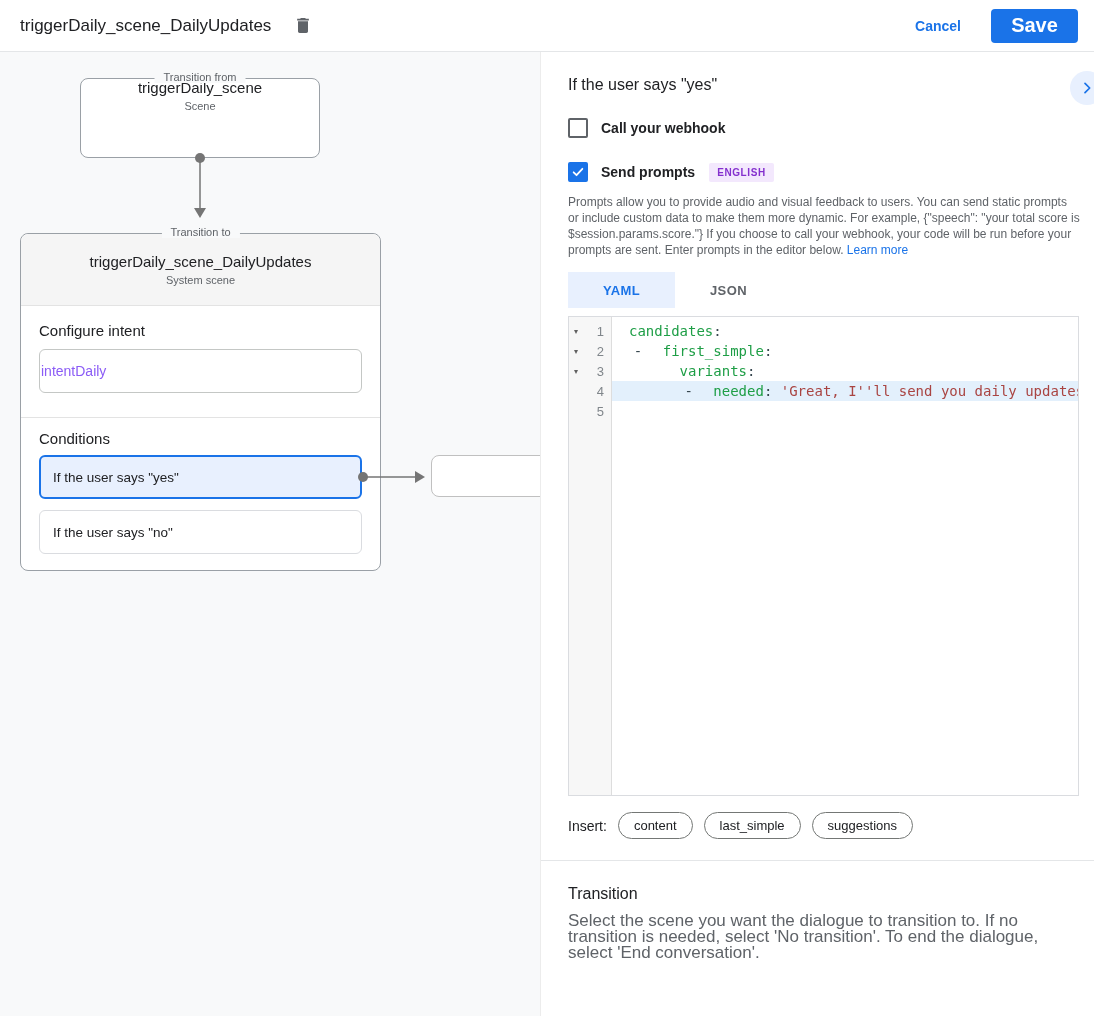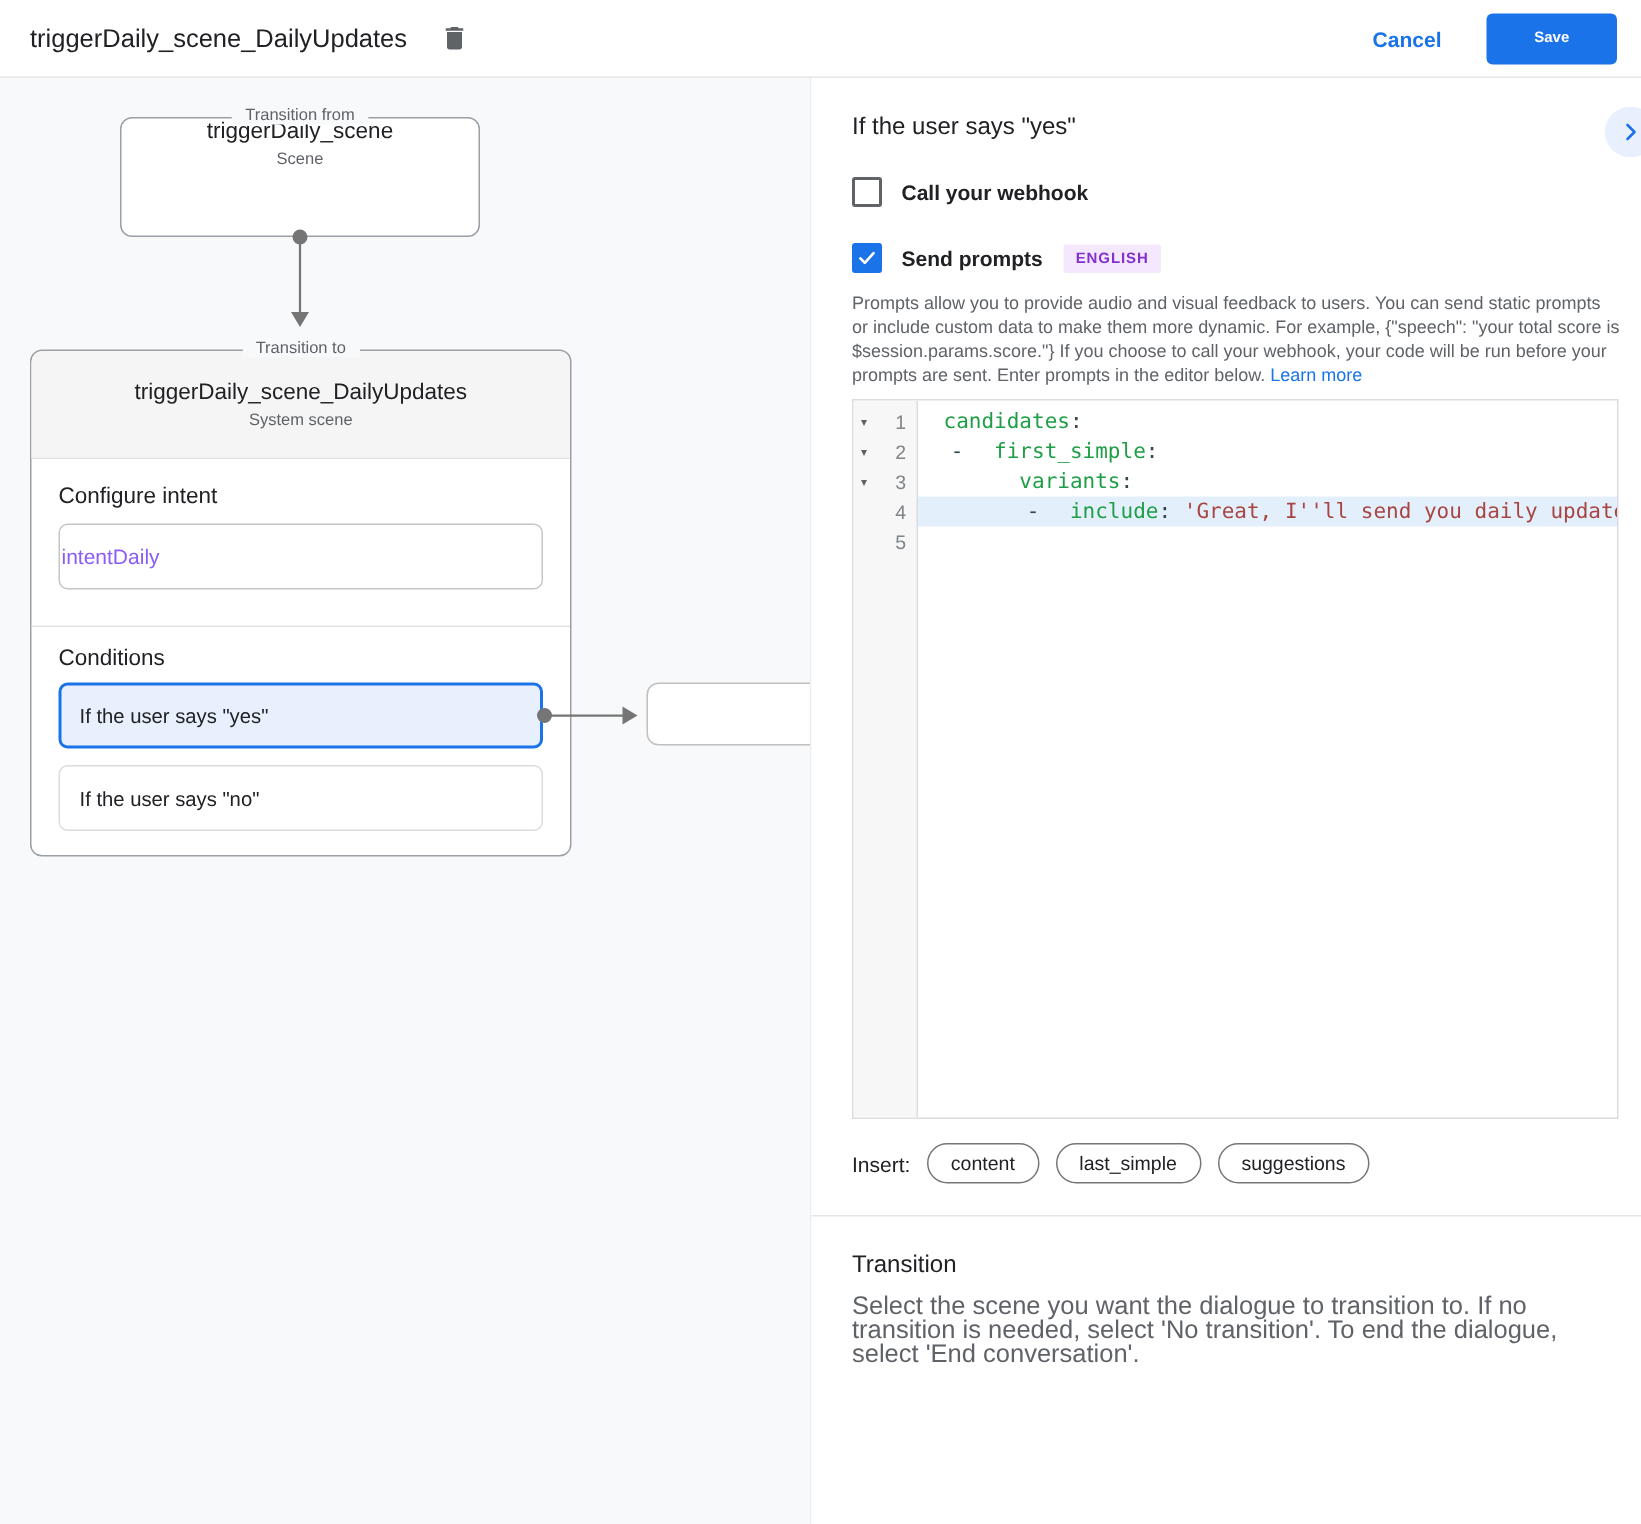--- a/index.html
+++ b/index.html
@@ -9,21 +9,21 @@
   
   .header { position:absolute; left:0; top:0; width:1094px; height:52px; background:#fff;
             border-bottom:1px solid #e4e6e8; display:flex; align-items:center; z-index:5; }
   .header-title { margin-left:20px; font-size:17px; color:#202124; }
   .trash-btn { margin-left:18px; width:28px; height:28px; border:none; background:none; cursor:pointer;
                display:flex; align-items:center; justify-content:center; }
   .header-spacer { flex:1; }
   .cancel-btn { border:none; background:none; color:#1a73e8; font-size:14px; font-weight:700;
                 font-family:"Liberation Sans",sans-serif; margin-right:30px; cursor:pointer; }
   .save-btn { width:87px; height:34px; margin-right:16px; background:#1a73e8; color:#fff;
-              border:none; border-radius:4px; font-size:10px; font-weight:700;
+              border:none; border-radius:4px; font-size:20px; font-weight:700;
               font-family:"Liberation Sans",sans-serif; cursor:pointer; }
 
   
   .canvas { position:absolute; left:0; top:52px; width:541px; height:964px;
             background:#f8f9fa; border-right:1px solid #ececec; overflow:hidden; }
   .node { position:absolute; background:#fff; border:1px solid #9aa0a6; border-radius:8px; }
   .node-legend { position:absolute; top:-8px; left:50%; transform:translateX(-50%);
                  background:#f8f9fa; padding:0 9px; font-size:11px; color:#5f6368; white-space:nowrap; }
   .from-node { left:80px; top:26px; width:240px; height:80px; text-align:center; }
   .from-node .node-title { font-size:15px; color:#202124; }
@@ -197,20 +197,24 @@
               <path d="M4.5 12.5l5 5 10-11" fill="none" stroke="#fff" stroke-width="3" stroke-linecap="round" stroke-linejoin="round"></path>
             </svg>
         </span>
       </span>
       <span class="check-label">Send prompts</span>
       <span class="lang-badge">ENGLISH</span>
     </div>
 
     <p class="desc"><span>Prompts allow you to provide audio and visual feedback to users. You can send static prompts or include custom data to make them more dynamic. For example, {"speech": "your total score is $session.params.score."} If you choose to call your webhook, your code will be run before your prompts are sent. Enter prompts in the editor below. </span><a class="learn-more">Learn more</a></p>
 
+    <div class="tabs">
+        <div class="tab active">YAML</div>
+        <div class="tab">JSON</div>
+      </div>
 
     <div class="editor">
       <div class="gutter">
           <div class="gutter-row">
             <span class="fold">▾</span>
             <span class="lnum">1</span>
           </div>
           <div class="gutter-row">
             <span class="fold">▾</span>
             <span class="lnum">2</span>
@@ -225,21 +229,21 @@
           </div>
           <div class="gutter-row">
             <span class="fold"></span>
             <span class="lnum">5</span>
           </div>
         </div>
       <div class="code">
           <div class="code-line"><span class="tok-key">candidates</span><span class="tok-plain">:</span></div>
           <div class="code-line"><span class="tok-plain">  - </span><span class="tok-key">first_simple</span><span class="tok-plain">:</span></div>
           <div class="code-line"><span class="tok-plain">      </span><span class="tok-key">variants</span><span class="tok-plain">:</span></div>
-          <div class="code-line hl"><span class="tok-plain">        - </span><span class="tok-key">include</span><span class="tok-plain">: </span><span class="tok-str">'Great, I''ll send you daily updates.</span></div>
+          <div class="code-line hl"><span class="tok-plain">        - </span><span class="tok-key">needed</span><span class="tok-plain">: </span><span class="tok-str">'Great, I''ll send you daily updates.</span></div>
           <div class="code-line"></div>
         </div>
     </div>
 
     <div class="insert-row">
       <span class="insert-label">Insert:</span>
       <span style="display:flex;">
           <button class="chip">content</button>
           <button class="chip">last_simple</button>
           <button class="chip">suggestions</button>

